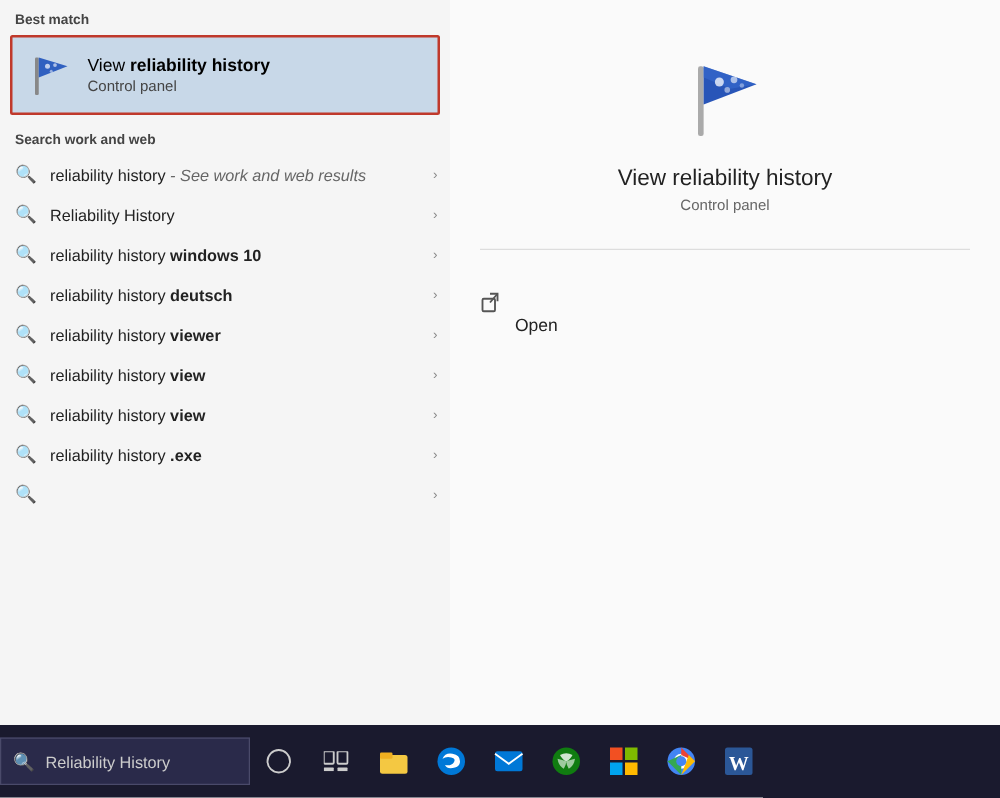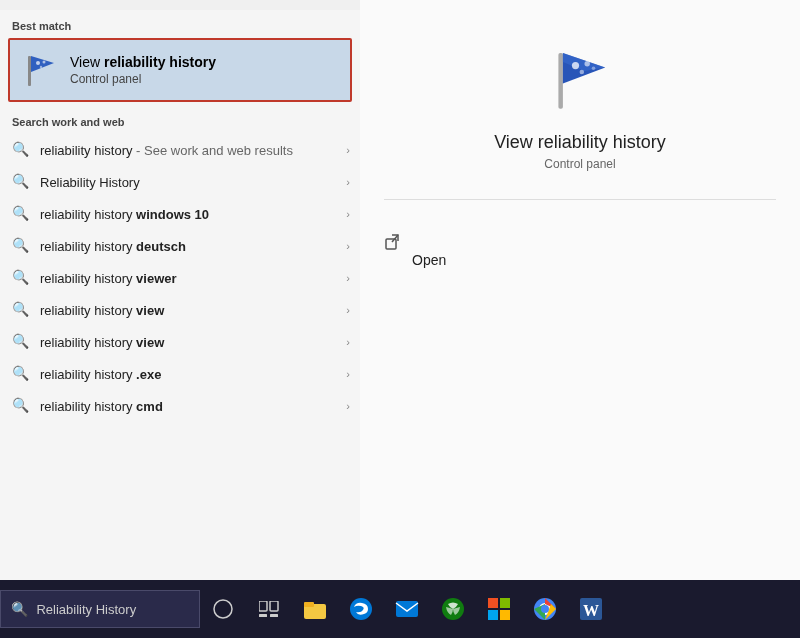--- a/index.html
+++ b/index.html
@@ -1,21 +1,21 @@
 <!DOCTYPE html>
 <html><head>
   <meta charset="utf-8">
   <style>
     * { margin: 0; padding: 0; box-sizing: border-box; }
     body { width: 800px; height: 638px; font-family: 'Segoe UI', sans-serif; background: #f0f0f0; overflow: hidden; position: relative; }
 
     
     .left-panel {
       position: absolute;
-      left: 0; top: 10px;
+      left: 0; top: 0;
       width: 360px; height: 580px;
       background: #f5f5f5;
       display: flex;
       flex-direction: column;
     }
 
     
     .best-match-label {
       font-size: 11px;
       color: #444;
@@ -81,20 +81,21 @@
     }
 
     .search-item-text {
       flex: 1;
       font-size: 13px;
       color: #222;
     }
     .search-item-text .note {
       color: #666;
       font-weight: 400;
+      font-style: italic;
     }
 
     .chevron {
       color: #888;
       font-size: 11px;
       margin-left: auto;
     }
 
     
     .right-panel {
@@ -284,21 +285,20 @@
   </div>
 
   <div class="search-item">
     <span class="search-icon">🔍</span>
     <span class="search-item-text">reliability history <strong>.exe</strong></span>
     <span class="chevron">›</span>
   </div>
 
   <div class="search-item">
     <span class="search-icon">🔍</span>
-    <span class="search-item-text">reliability history <strong>cmd</strong></span>
     <span class="chevron">›</span>
   </div>
 
 </div>
 
 <div class="right-panel">
   <div class="app-icon-large">
     <svg class="flag-svg-large" viewBox="0 0 80 80" xmlns="http://www.w3.org/2000/svg">
 
       <rect x="16" y="10" width="5" height="62" fill="#aaa" rx="2"></rect>

